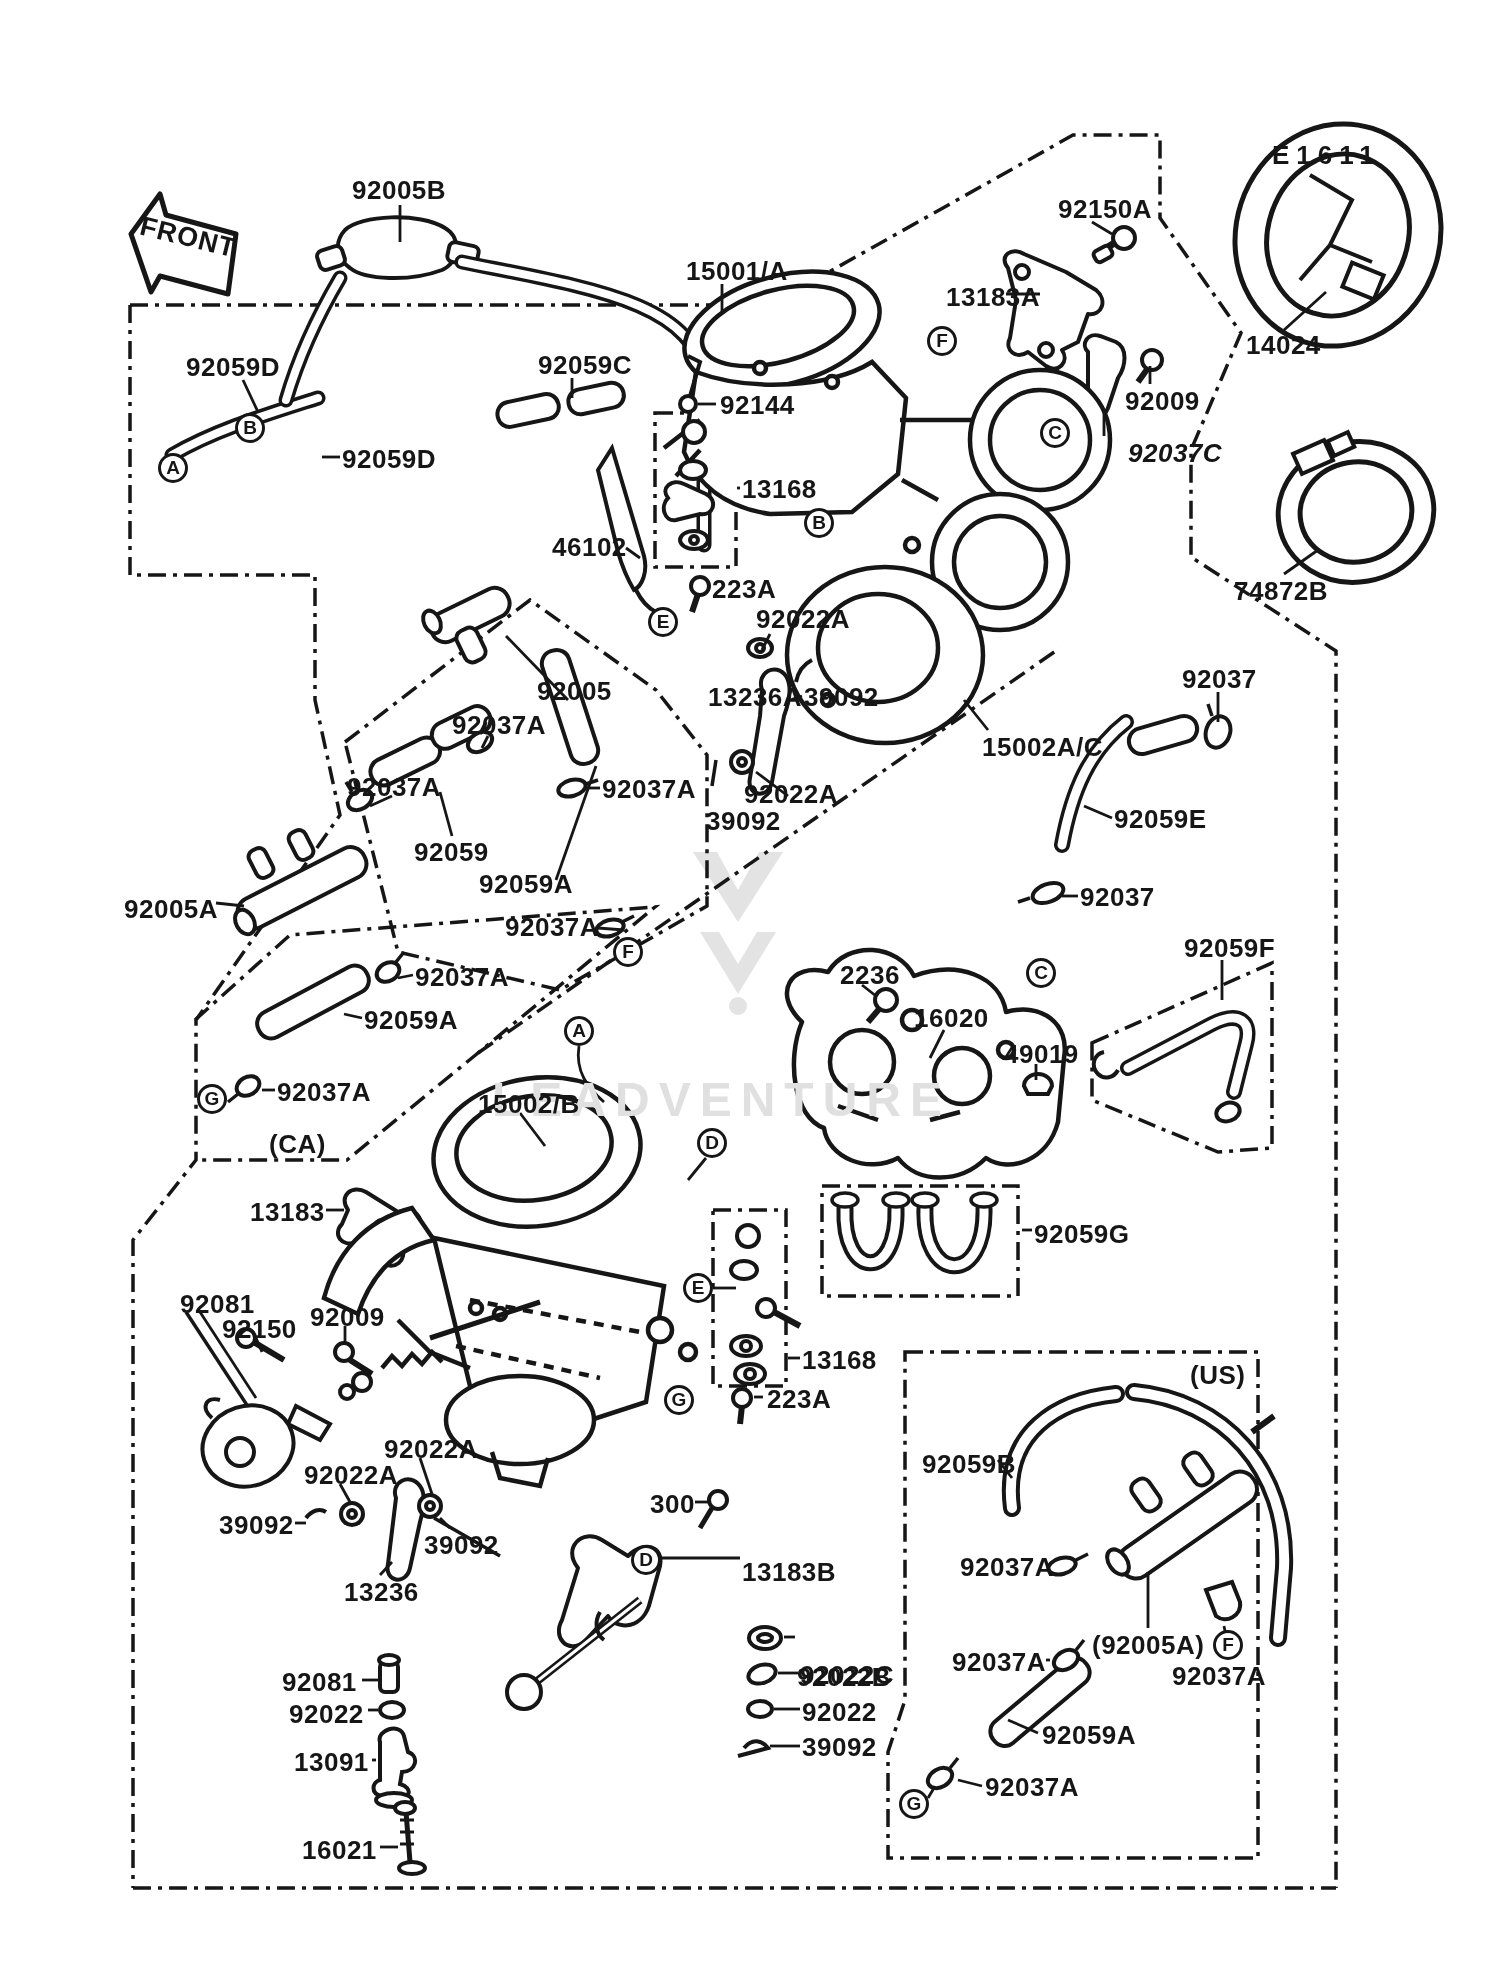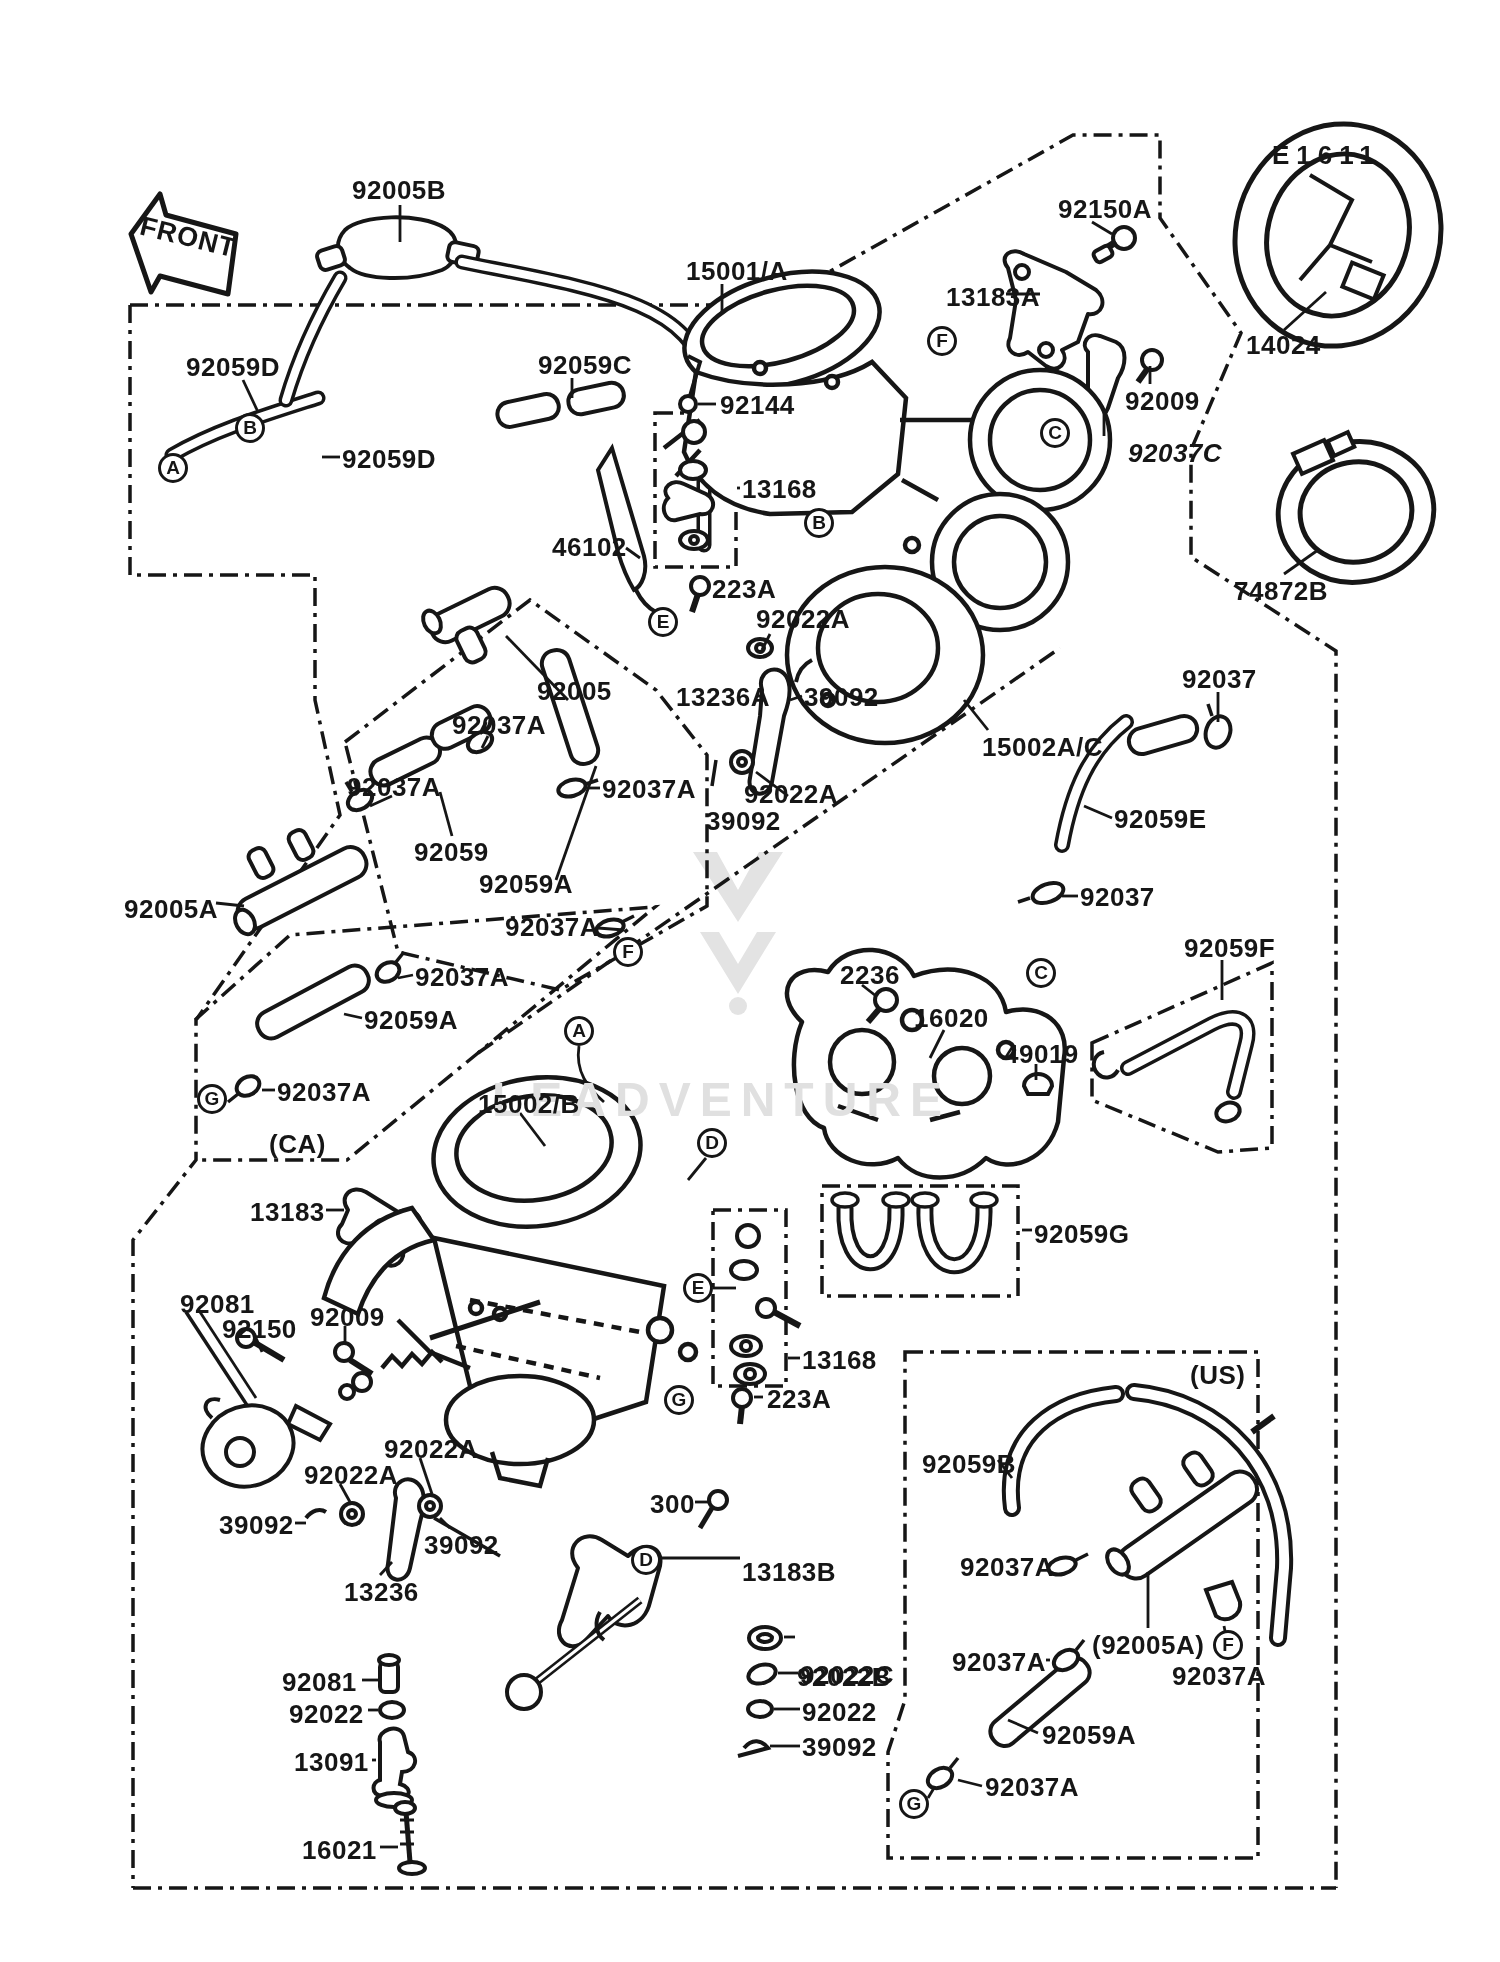--- a/index.html
+++ b/index.html
@@ -450,21 +450,21 @@
       <div class="plabel" style="left: 946px; top: 282px;">13183A</div>
       <div class="plabel" style="left: 1246px; top: 330px;">14024</div>
       <div class="plabel" style="left: 1125px; top: 386px;">92009</div>
       <div class="plabel" style="left: 1128px; top: 438px; font-style: italic;">92037C</div>
       <div class="plabel" style="left: 1234px; top: 576px;">74872B</div>
       <div class="plabel" style="left: 720px; top: 390px;">92144</div>
       <div class="plabel" style="left: 742px; top: 474px;">13168</div>
       <div class="plabel" style="left: 552px; top: 532px;">46102</div>
       <div class="plabel" style="left: 712px; top: 574px;">223A</div>
       <div class="plabel" style="left: 756px; top: 604px;">92022A</div>
-      <div class="plabel" style="left: 676px; top: 682px;">13236A</div>
+      <div class="plabel" style="left: 708px; top: 682px;">13236A</div>
       <div class="plabel" style="left: 804px; top: 682px;">39092</div>
       <div class="plabel" style="left: 942px; top: 732px; margin-left: 40px;">15002A/C</div>
       <div class="plabel" style="left: 744px; top: 779px;">92022A</div>
       <div class="plabel" style="left: 706px; top: 806px;">39092</div>
       <div class="plabel" style="left: 1182px; top: 664px;">92037</div>
       <div class="plabel" style="left: 1114px; top: 804px;">92059E</div>
       <div class="plabel" style="left: 1080px; top: 882px;">92037</div>
       <div class="plabel" style="left: 1184px; top: 933px;">92059F</div>
       <div class="plabel" style="left: 537px; top: 676px;">92005</div>
       <div class="plabel" style="left: 452px; top: 710px;">92037A</div>

